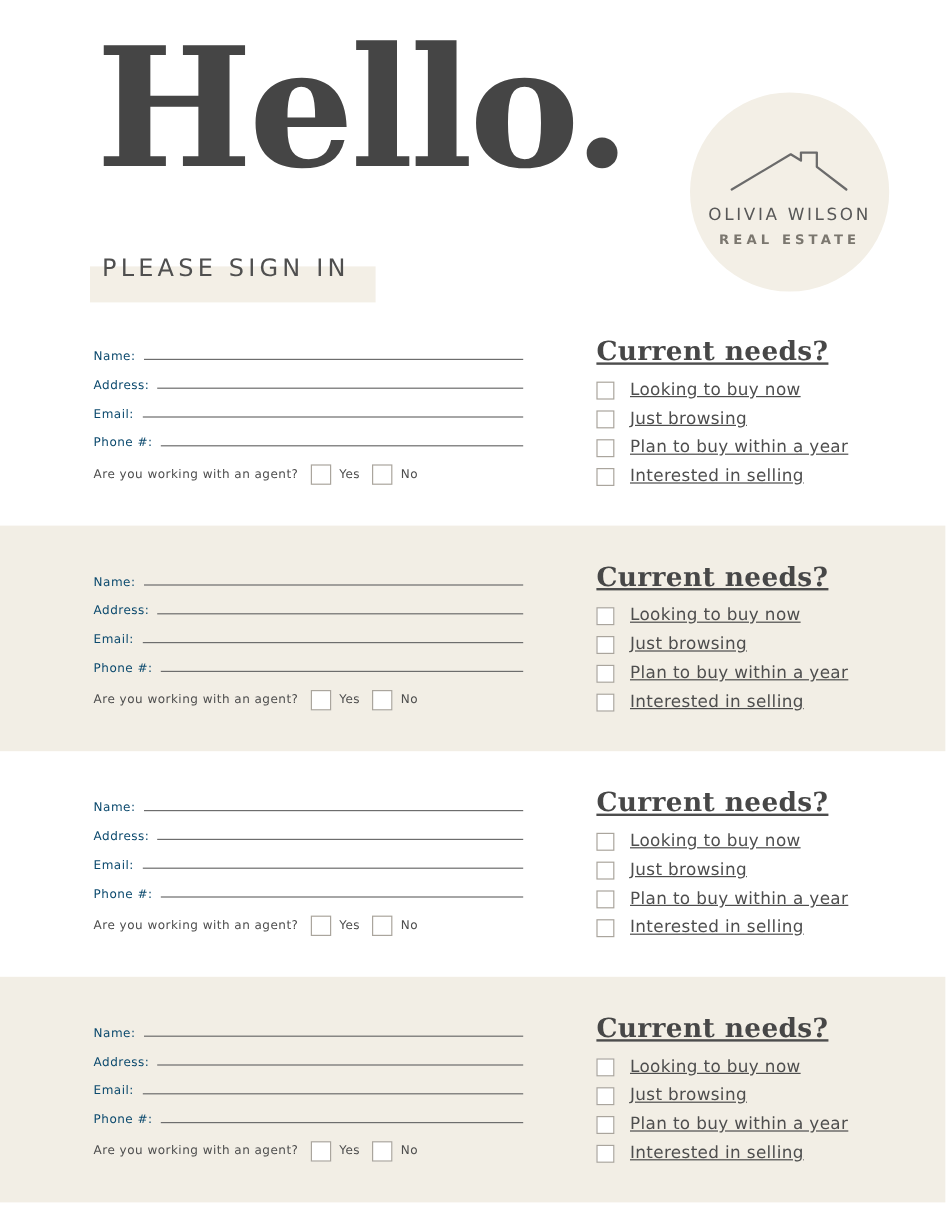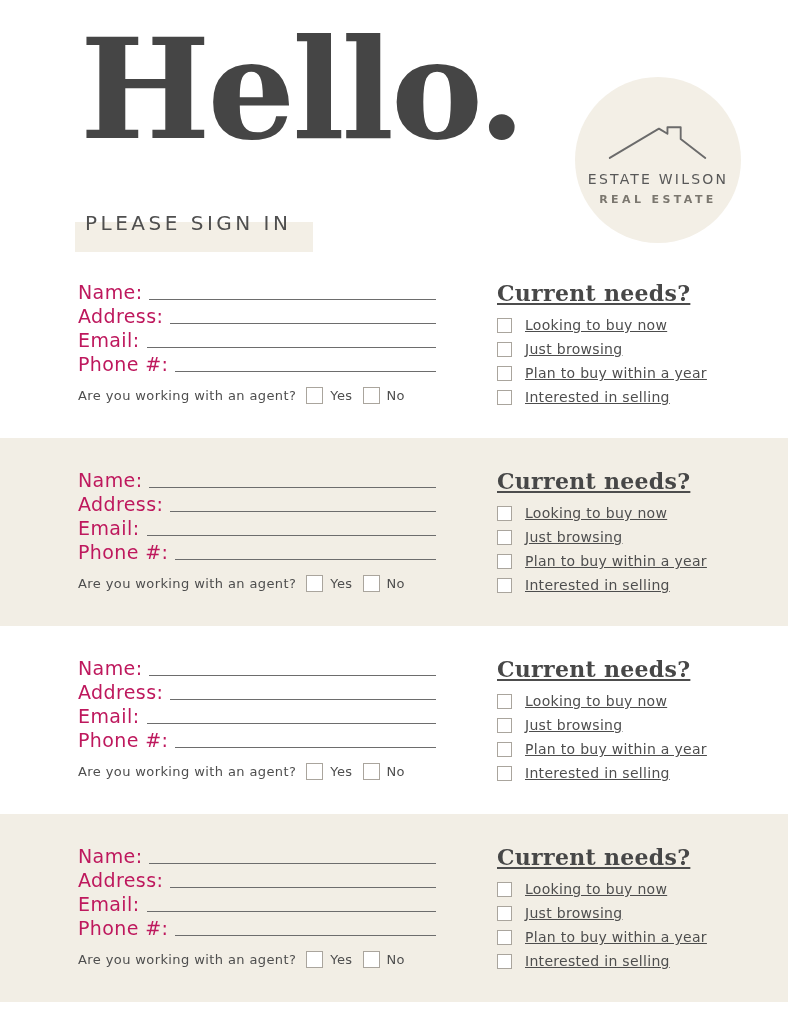--- a/index.html
+++ b/index.html
@@ -60,34 +60,34 @@
     box-sizing:border-box;
     padding:30px 0 0 78px;
     display:flex;
   }
   .band.beige { background:#f2eee5; }
 
   .left-col { width:358px; }
   .field-row {
     display:flex; align-items:flex-end;
     height:24px;
-    font-size:19px; letter-spacing:0.4px;
-    color:#be185d;
+    font-size:10px; letter-spacing:0.4px;
+    color:#0c4a6e;
   }
   .flabel { white-space:nowrap; padding-bottom:1px; }
   .fline {
     flex:1;
     border-bottom:1.5px solid #6d6d6d;
     margin-left:7px; margin-bottom:4px;
     min-width:0;
   }
   .agent-row {
     margin-top:11px;
     display:flex; align-items:center;
-    font-size:13px; letter-spacing:0.4px;
+    font-size:10px; letter-spacing:0.4px;
     color:#4e4e4e; white-space:nowrap;
   }
   .cb {
     display:inline-block;
     width:17px; height:17px;
     border:1px solid #aaa59d;
     background:#ffffff;
     box-sizing:border-box;
     flex:none;
   }
@@ -118,21 +118,21 @@
     <h1 class="hello">Hello.</h1>
     <div class="subtitle-bar"></div>
     <div class="subtitle">PLEASE SIGN IN</div>
 
     <div class="logo">
       <span>
         <svg width="104" height="48" viewBox="0 0 110 50" fill="none">
           <polyline points="4,45 56,14 65,19.5 65,12.5 79,12.5 79,25 105,45" stroke="#6b6b6b" stroke-width="2" fill="none" stroke-linejoin="round" stroke-linecap="round"></polyline>
         </svg>
       </span>
-      <div class="logo-name">ESTATE WILSON</div>
+      <div class="logo-name">OLIVIA WILSON</div>
       <div class="logo-tagline">REAL ESTATE</div>
     </div>
   </header>
 
   <main id="sections">
   <section class="band white">
     <div class="left-col">
 
       <div class="field-row">
         <span class="flabel">Name:</span>

